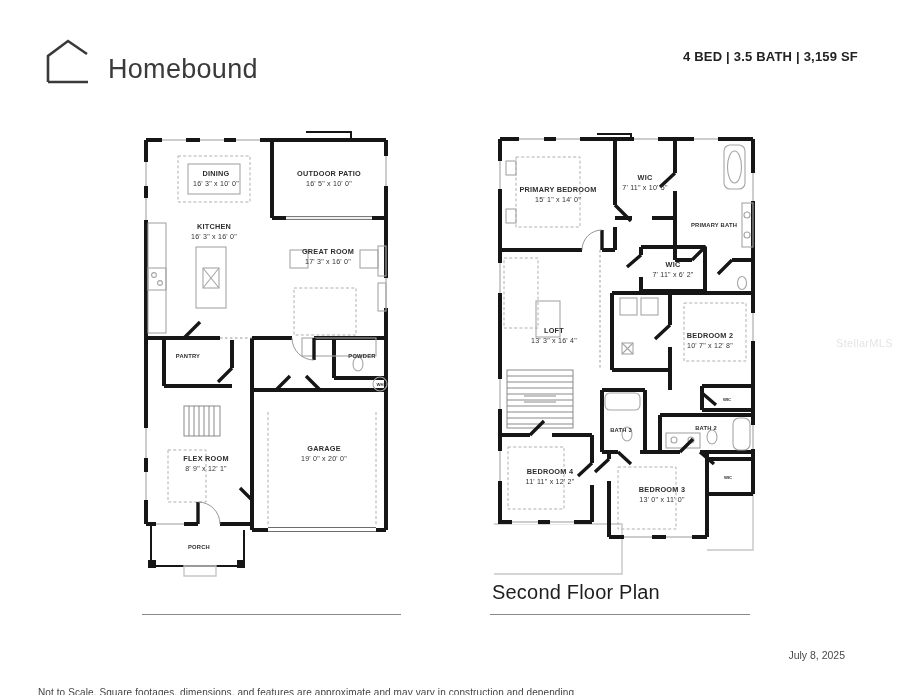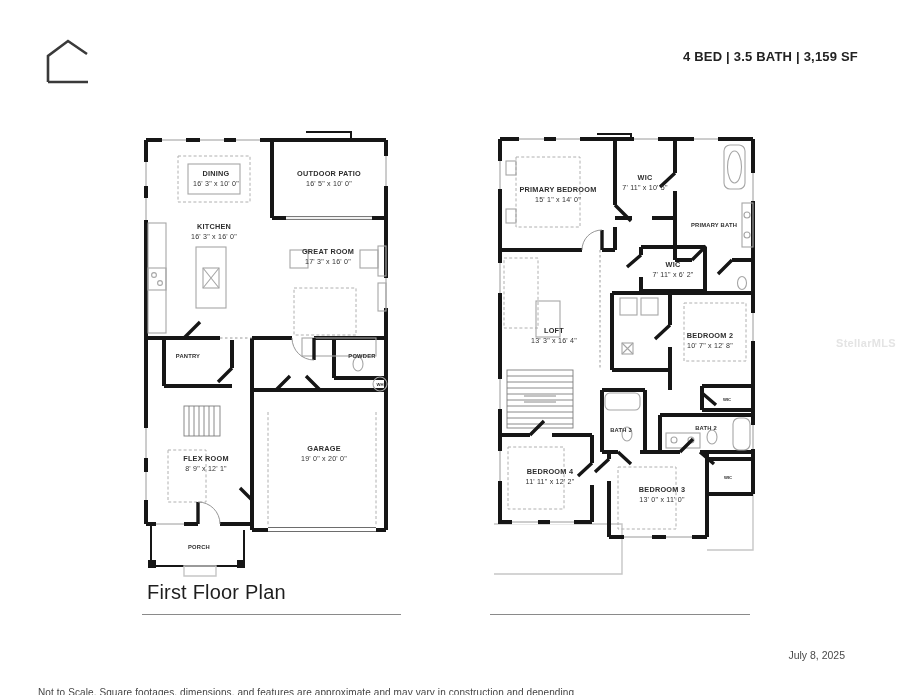--- a/index.html
+++ b/index.html
@@ -34,32 +34,33 @@
   .roof{stroke:#c6c6c6;stroke-width:1.4;fill:none;}
   .gdoor{stroke:#6d6d6d;stroke-width:1;fill:none;}
   
   .floor-label{position:absolute;font-size:20px;color:#1e1e1e;letter-spacing:.2px;}
   .rule{position:absolute;height:1px;background:#8a8a8a;}
   
   .footer{position:absolute;left:38px;top:646px;width:540px;font-size:10px;color:#454545;
           line-height:1.33;letter-spacing:.1px;margin-top:40px;}
   .date{position:absolute;right:55px;top:649px;font-size:10.5px;color:#4a4a4a;}
   .watermark{position:absolute;left:836px;top:337px;font-size:11px;color:#e4e4e4;
-             font-weight:700;letter-spacing:.3px;}
+             font-weight:400;letter-spacing:.3px;}
 </style>
 </head>
 <body>
 
 <div class="page">
 
   <div class="logo">
     <svg width="58" height="47" viewBox="0 0 58 47">
       <path d="M8 44 V18 L28 3 L47 16" stroke="#3a3a3a" stroke-width="2.6" fill="none"></path>
       <path d="M8 44 H48" stroke="#3a3a3a" stroke-width="2.6" fill="none"></path>
     </svg>
+    <div class="brand">Homebound</div>
   </div>
   <div class="addr">
     <div class="l2">4 BED | 3.5 BATH | 3,159 SF</div>
   </div>
 
   <div class="plan" style="left:144px;top:128px;width:254px;height:452px;">
     <svg width="254" height="452" viewBox="0 0 254 452">
 
       <g>
         <path class="thinwall" d="M7 396 V438 H100 V402"></path>
@@ -253,22 +254,22 @@
         <text class="rs" x="212" y="297">BATH 2</text>
         <text class="rn" x="56" y="341">BEDROOM 4</text>
         <text class="rd" x="56" y="351">11' 11" x 12' 2"</text>
         <text class="rn" x="168" y="359">BEDROOM 3</text>
         <text class="rd" x="168" y="369">13' 0" x 11' 0"</text>
         <text class="rt" x="234" y="346">WIC</text>
       </g>
     </svg>
   </div>
 
-  <div class="floor-label" style="left:147px;top:581px;">First Floor Plan</div>
   <div class="rule" style="left:142px;top:614px;width:259px;"></div>
+  <div class="floor-label" style="left:492px;top:581px;">Second Floor Plan</div>
   <div class="rule" style="left:490px;top:614px;width:260px;"></div>
 
   <div class="watermark">StellarMLS</div>
 
   <div class="footer">Not to Scale. Square footages, dimensions, and features are approximate and may vary in construction and depending on the standard of measurement used, engineering and municipal requirements, or other site-specific conditions.</div>
   <div class="date">July 8, 2025</div>
 
 </div>
 
 </body></html>

